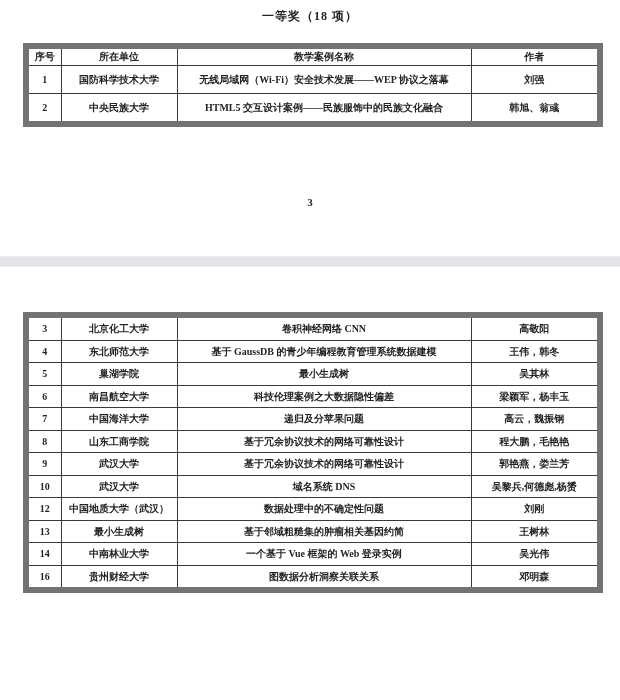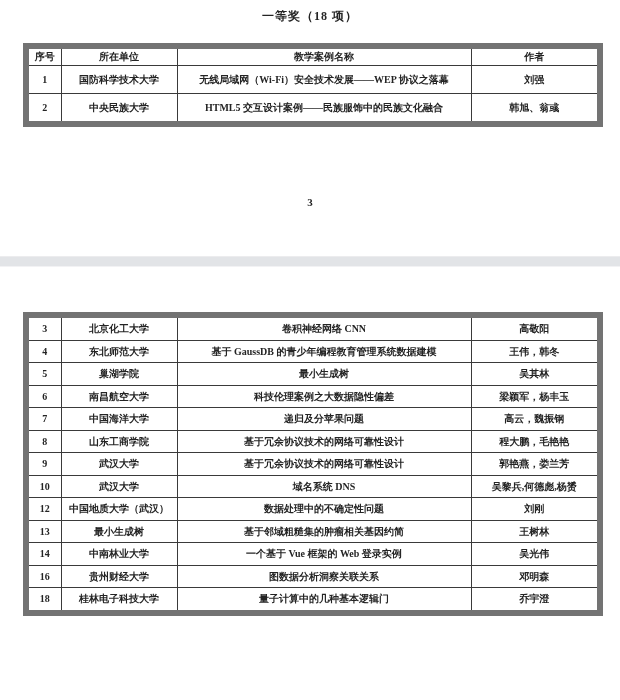--- a/index.html
+++ b/index.html
@@ -164,21 +164,15 @@
           <td>中南林业大学</td>
           <td>一个基于 Vue 框架的 Web 登录实例</td>
           <td>吴光伟</td>
         </tr>
         <tr>
           <td>16</td>
           <td>贵州财经大学</td>
           <td>图数据分析洞察关联关系</td>
           <td>邓明森</td>
         </tr>
-        <tr>
-          <td>18</td>
-          <td>桂林电子科技大学</td>
-          <td>量子计算中的几种基本逻辑门</td>
-          <td>乔宇澄</td>
-        </tr>
       </tbody>
   </table>
 </div>
 
 </body></html>

